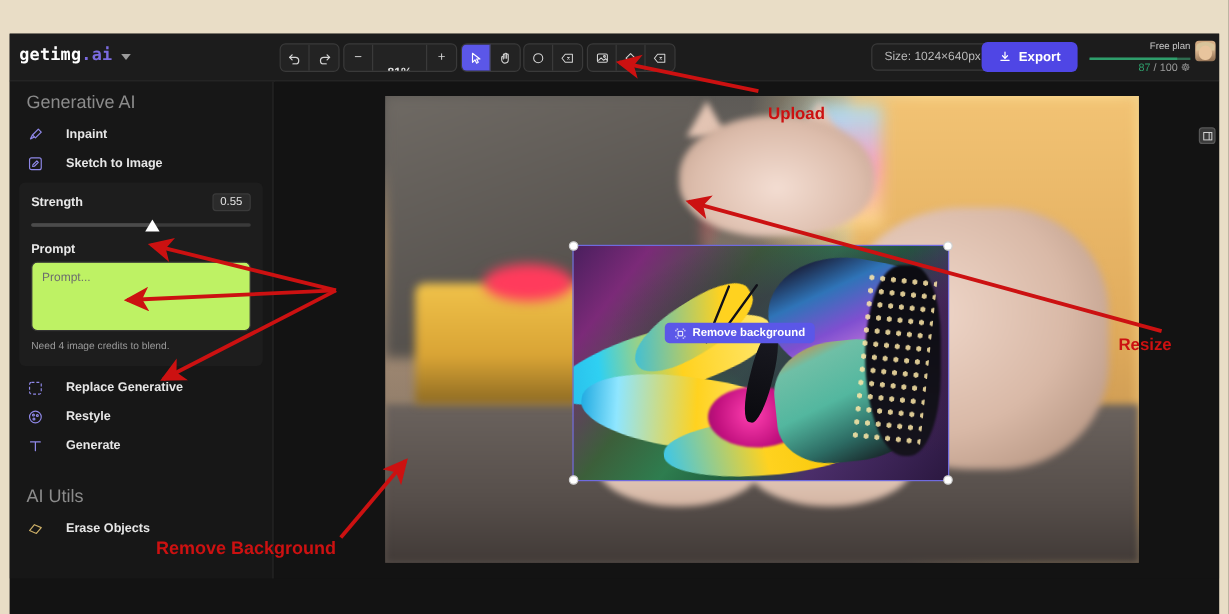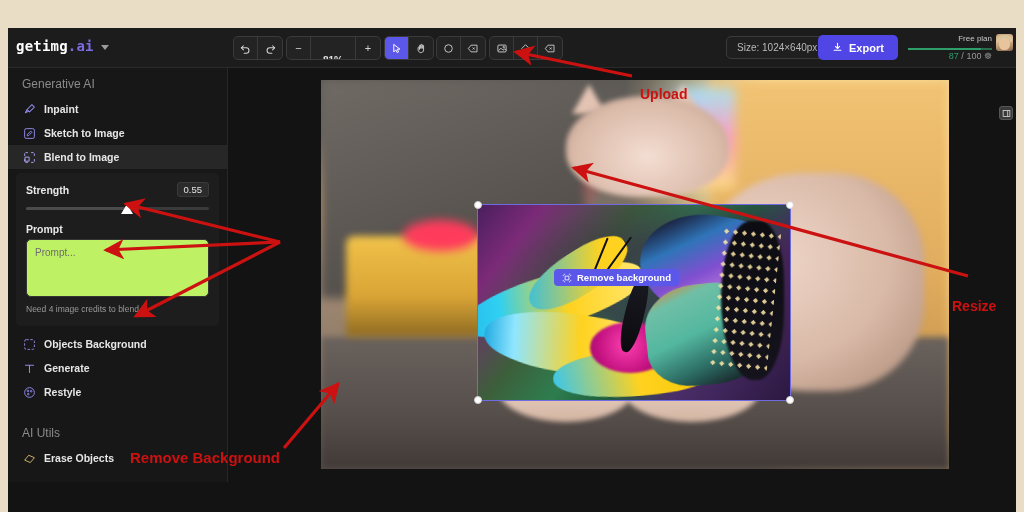--- a/index.html
+++ b/index.html
@@ -114,24 +114,24 @@
     border-radius: 50% 50% 0 0; background: #d8c49b;
   }
 
   
   #sidebar {
     position: absolute; left: 0; top: 40px; width: 220px; height: 414px;
     background: #171717; border-right: 1px solid #272727;
     overflow: hidden;
   }
   .sec-label {
-    color: #8b8b8b; font-size: 12px; padding: 9px 14px 6px 14px;
+    color: #8b8b8b; font-size: 15px; padding: 9px 14px 6px 14px;
   }
   .nav-item {
-    height: 24px; display: flex; align-items: center; gap: 8px;
+    height: 24px; display: flex; align-items: center; gap: 19px;
     padding: 0 14px; color: #e6e6e6; font-size: 10.5px; font-weight: 700;
   }
   .nav-item.sel { background: #272727; }
   .nav-ico {
     width: 14px; height: 14px; display: flex;
     align-items: center; justify-content: center; flex: 0 0 14px;
   }
 
   #blend-panel {
     margin: 4px 8px 0 8px; padding: 6px 6px 8px 6px;
@@ -382,21 +382,21 @@
   }
 
   
   #annots { position: absolute; inset: 0; pointer-events: none; }
   .ann-label {
     position: absolute;
     color: #cc1111; font-weight: 700;
     font-family: Liberation Sans, sans-serif;
   }
   #lbl-upload { left: 632px; top: 58px; font-size: 14px; }
-  #lbl-resize { left: 944px; top: 251px; font-size: 14px; margin-top: 19px; }
+  #lbl-resize { left: 924px; top: 251px; font-size: 14px; }
   #lbl-rembg  { left: 122px; top: 421px; font-size: 15px; }
 </style>
 </head>
 <body>
 
 <div id="app">
 
   <div id="topbar">
 
     <div id="brand">
@@ -548,29 +548,20 @@
     <div class="nav-item">
       <span class="nav-ico">
         <svg width="13" height="13" viewBox="0 0 16 16" fill="none" stroke="#8f88e8" stroke-width="1.2" stroke-linejoin="round">
           <rect x="2" y="2" width="12" height="12" rx="2"></rect>
           <path d="M9.5 5l1.5 1.5L7 10.5 5.2 10.8 5.5 9z"></path>
         </svg>
       </span>
       <span>Sketch to Image</span>
     </div>
 
-    <div class="nav-item sel">
-      <span class="nav-ico">
-        <svg width="13" height="13" viewBox="0 0 16 16" fill="none" stroke="#a9a2f2" stroke-width="1.2" stroke-linejoin="round">
-          <path d="M3 2h3M10 2h3M14 3v3M14 10v3M13 14h-3M6 14H3M2 13v-3M2 6V3"></path>
-          <rect x="2.5" y="7.5" width="5" height="5"></rect>
-        </svg>
-      </span>
-      <span>Blend to Image</span>
-    </div>
 
     <div id="blend-panel">
       <div class="field-row">
         <span class="lbl">Strength</span>
         <span class="numbox">0.55</span>
       </div>
       <div id="slider">
         <span class="track"></span>
         <span class="fill" style="width: 55%;"></span>
         <span class="thumb" style="left: calc(55% - 6px);"></span>
@@ -584,42 +575,42 @@
       <div id="credits-note">Need 4 image credits to blend.</div>
 
     </div>
 
     <div class="nav-item" style="margin-top:6px">
       <span class="nav-ico">
         <svg width="13" height="13" viewBox="0 0 16 16" fill="none" stroke="#8f88e8" stroke-width="1.2" stroke-linejoin="round" stroke-dasharray="3 2">
           <rect x="2" y="2" width="12" height="12" rx="2"></rect>
         </svg>
       </span>
-      <span>Objects Background</span>
-    </div>
-
-    <div class="nav-item">
-      <span class="nav-ico">
-        <svg width="13" height="13" viewBox="0 0 16 16" fill="none" stroke="#8f88e8" stroke-width="1.3" stroke-linecap="round">
-          <path d="M3 4h10M8 4v9"></path>
-        </svg>
-      </span>
-      <span>Generate</span>
+      <span>Replace Generative</span>
     </div>
 
     <div class="nav-item">
       <span class="nav-ico">
         <svg width="13" height="13" viewBox="0 0 16 16" fill="none" stroke="#8f88e8" stroke-width="1.2">
           <circle cx="8" cy="8" r="6"></circle>
             <circle cx="6" cy="6" r="1"></circle>
           <circle cx="10" cy="6.5" r="1"></circle>
             <circle cx="6.5" cy="10" r="1"></circle>
         </svg>
       </span>
       <span>Restyle</span>
+    </div>
+
+    <div class="nav-item">
+      <span class="nav-ico">
+        <svg width="13" height="13" viewBox="0 0 16 16" fill="none" stroke="#8f88e8" stroke-width="1.3" stroke-linecap="round">
+          <path d="M3 4h10M8 4v9"></path>
+        </svg>
+      </span>
+      <span>Generate</span>
     </div>
 
     <div class="sec-label" style="padding-top:22px">AI Utils</div>
 
     <div class="nav-item">
       <span class="nav-ico">
         <svg width="13" height="13" viewBox="0 0 16 16" fill="none" stroke="#cdb068" stroke-width="1.2" stroke-linejoin="round">
           <path d="M2 10 L7 4 L14 7 L9 13 Z"></path>
         </svg>
       </span>

